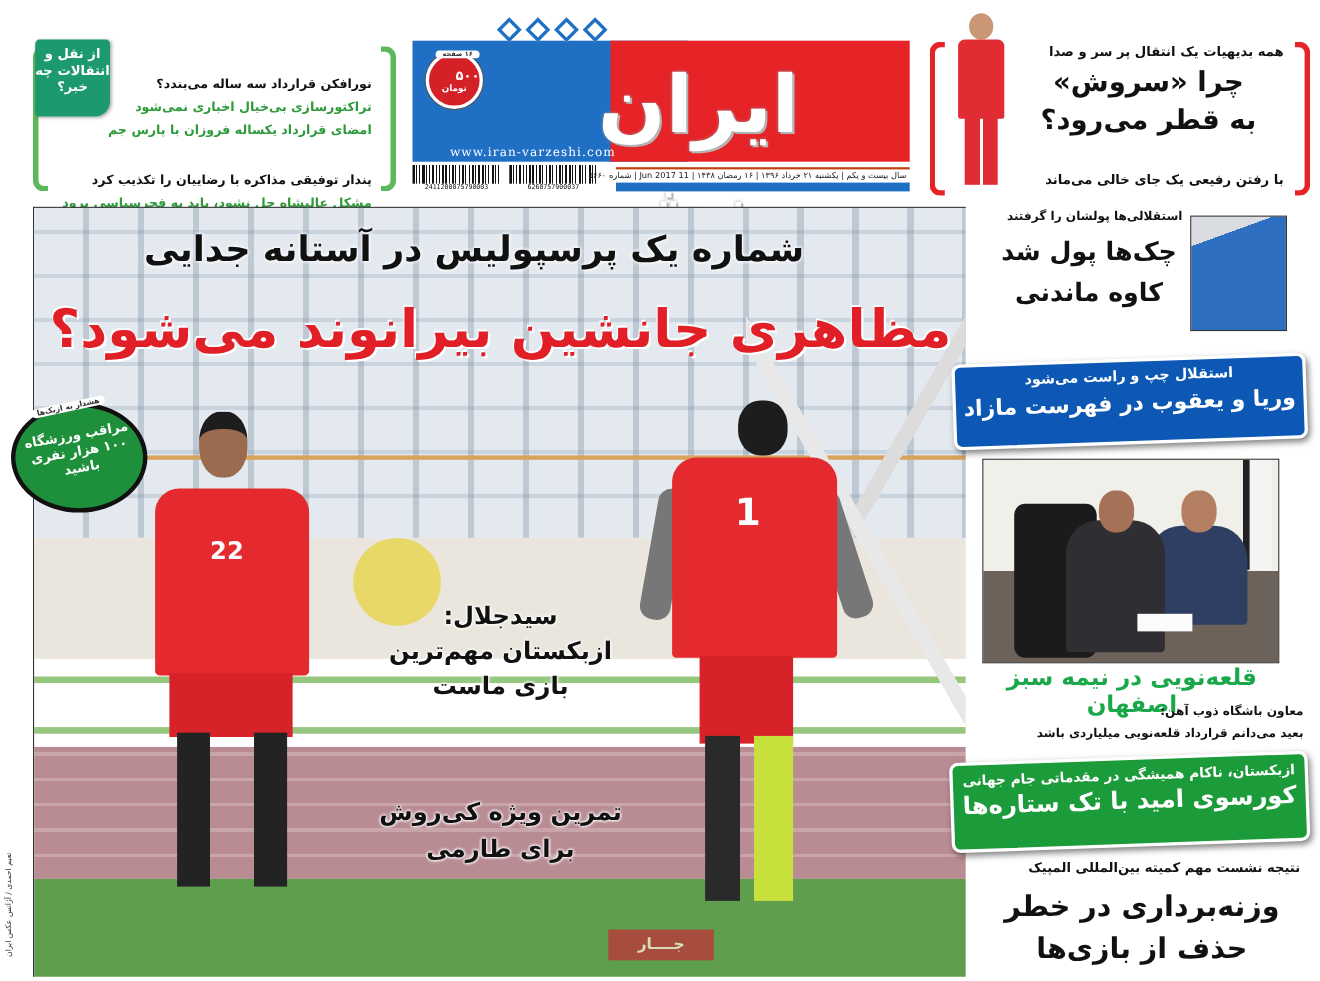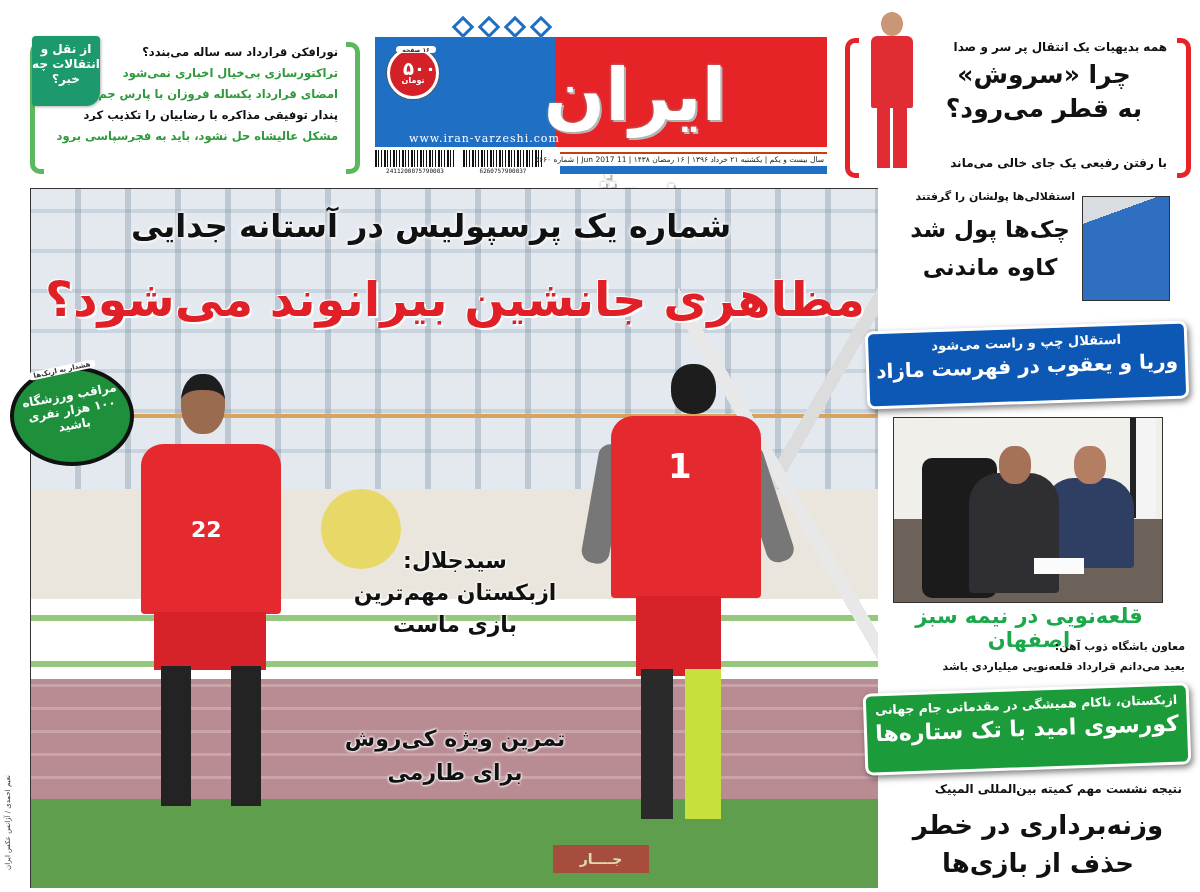--- a/index.html
+++ b/index.html
@@ -13,42 +13,42 @@
     border: 5px solid #5cb85c; }
   .transfer-bracket-l { left: 0; border-right: none; border-radius: 10px 0 0 10px; }
   .transfer-bracket-r { right: 0; border-left: none; border-radius: 0 10px 10px 0; }
   .transfer-tag {
     position: absolute; left: 2px; top: 0; width: 68px; height: 70px;
     background: #1c9a6e; color: #fff; font-weight: bold; font-size: 12px; line-height: 15px;
     text-align: center; padding-top: 6px; border-radius: 4px 4px 14px 4px;
     box-shadow: 1px 1px 3px rgba(0,0,0,.3); }
   .transfer-list { position: absolute; right: 22px; top: 6px; width: 250px; }
   .transfer-list div { font-size: 11.5px; font-weight: bold; line-height: 21px; white-space: nowrap; }
-  .transfer-list .black { color: #111; }
+  .transfer-list .black { color: #111; margin-top: 24px; }
   .transfer-list .green { color: #2e9a3b; }
 
   
   .masthead { position: absolute; left: 375px; top: 37px; width: 452px; height: 143px; }
   .mast-blue { position: absolute; left: 0; top: 0; width: 250px; height: 110px; background: #1f6fc5; }
   .mast-red { position: absolute; left: 180px; top: 0; width: 272px; height: 110px; background: #e62327; }
   .mast-dots { position: absolute; left: 80px; top: -18px; display: flex; gap: 10px; }
   .mast-dots span { width: 16px; height: 16px; border: 3px solid #1f6fc5; background: #fff; transform: rotate(45deg); }
   .mast-logo-fa {
     position: absolute; left: 70px; top: 10px; width: 380px; height: 96px;
     color: #fff; font-size: 72px; font-weight: bold; line-height: 96px; text-align: center;
     text-shadow: 0 0 3px #999, 2px 2px 0 #bbb; letter-spacing: -2px; }
   .mast-url { position: absolute; left: 34px; top: 95px; font-family: "DejaVu Serif", serif;
     font-size: 11px; color: #fff; letter-spacing: 1px; direction: ltr; }
   .price-badge {
     position: absolute; left: 12px; top: 10px; width: 52px; height: 52px; border-radius: 50%;
     background: #d42027; border: 3px solid #fff; box-shadow: 0 0 0 1px #555;
     color: #fff; text-align: center; font-weight: bold; }
   .price-badge .pages { position: absolute; top: -4px; left: 6px; width: 40px; font-size: 6px;
     background: #fff; color: #333; border-radius: 4px; }
-  .price-badge .amount { display: block; font-size: 18px; margin-top: 12px; line-height: 14px; margin-left: 24px; }
+  .price-badge .amount { display: block; font-size: 12px; margin-top: 12px; line-height: 14px; margin-left: 24px; }
   .price-badge .unit { display: block; font-size: 8px; text-align: center; }
   .barcodes { position: absolute; left: 0; top: 113px; display: flex; gap: 8px; direction: ltr; }
   .barcode { display: flex; flex-direction: column; align-items: center; }
   .bars { height: 17px; width: 80px;
     background: repeating-linear-gradient(90deg,#111 0 2px,#fff 2px 3px,#111 3px 4px,#fff 4px 6px,#111 6px 7px,#fff 7px 9px); }
   .barcode .num { font-size: 6px; color: #111; font-family: "DejaVu Sans Mono", monospace; }
   .date-strip { position: absolute; left: 185px; top: 115px; width: 267px; height: 14px;
     background: #fff; border-top: 2px solid #c2410c;
     font-size: 7.5px; color: #222; white-space: nowrap; text-align: right; padding-right: 3px; line-height: 12px; }
   .date-underbar { position: absolute; left: 185px; top: 129px; width: 267px; height: 8px; background: #1f6fc5; }
@@ -84,21 +84,21 @@
   .grass { position: absolute; left: 0; top: 610px; width: 100%; height: 90px; background: #5f9e4c; }
   .orange-bar { position: absolute; left: 0; top: 225px; width: 100%; height: 4px; background: #d8a35b; }
   .truss { position: absolute; right: 0; top: 0; width: 200px; height: 560px;
     background: linear-gradient(60deg, transparent 48%, #e8e8e8 48% 51%, transparent 51%),
                 linear-gradient(-60deg, transparent 48%, #dcdcdc 48% 51%, transparent 51%); }
   .logo-circle { position: absolute; left: 290px; top: 300px; width: 80px; height: 80px; border-radius: 50%; background: #e6d44a; opacity: .8; }
 
   .gk22 { position: absolute; left: 105px; top: 185px; width: 150px; height: 440px; }
   .gk22 .head { position: absolute; left: 45px; top: 0; width: 44px; height: 60px; border-radius: 45%; background: #9a6b4f; border-top: 16px solid #1d1d1d; }
   .gk22 .shirt { position: absolute; left: 5px; top: 70px; width: 140px; height: 170px; background: #e52a2f; border-radius: 22px 22px 4px 4px; }
-  .gk22 .num { position: absolute; left: 55px; top: 115px; color: #fff; font-size: 22px; font-weight: bold; margin-top: 28px; }
+  .gk22 .num { position: absolute; left: 55px; top: 115px; color: #fff; font-size: 22px; font-weight: bold; }
   .gk22 .shorts { position: absolute; left: 18px; top: 238px; width: 112px; height: 58px; background: #d62228; }
   .gk22 .legs { position: absolute; left: 25px; top: 292px; width: 100px; height: 140px;
     background: linear-gradient(90deg,#232323 0 30%,transparent 30% 70%,#232323 70%); }
 
   .gk1 { position: absolute; left: 565px; top: 175px; width: 190px; height: 470px; }
   .gk1 .head { position: absolute; left: 75px; top: 0; width: 45px; height: 50px; border-radius: 45%; background: #1d1d1d; }
   .gk1 .shirt { position: absolute; left: 15px; top: 52px; width: 150px; height: 182px; background: #e52a2f; border-radius: 22px 22px 4px 4px; }
   .gk1 .arm-l { position: absolute; left: -6px; top: 80px; width: 28px; height: 120px; background: #777; border-radius: 12px; transform: rotate(10deg); }
   .gk1 .arm-r { position: absolute; left: 155px; top: 80px; width: 28px; height: 120px; background: #777; border-radius: 12px; transform: rotate(-18deg); }
   .gk1 .num { position: absolute; left: 72px; top: 82px; color: #fff; font-size: 34px; font-weight: bold; }

